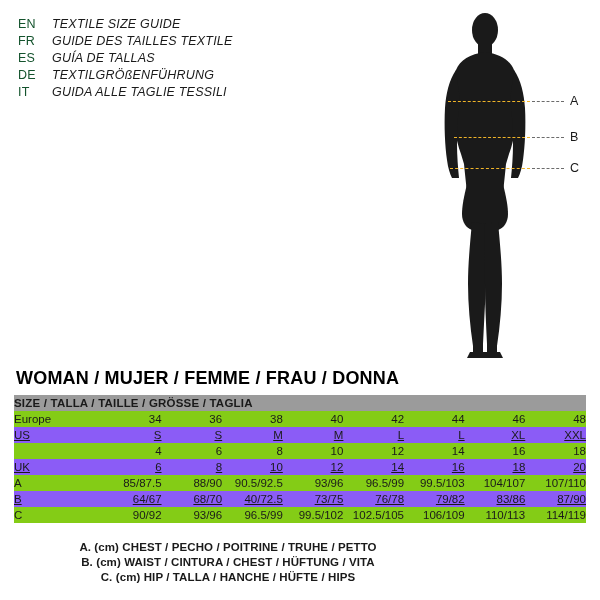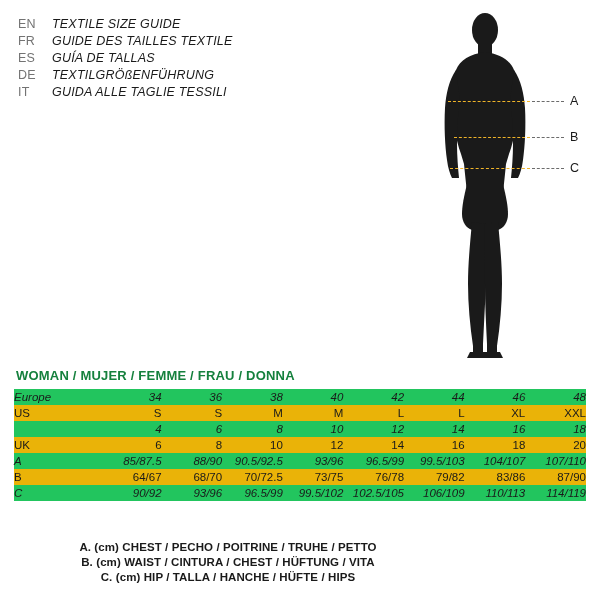--- a/index.html
+++ b/index.html
@@ -33,21 +33,21 @@
     align-items: baseline;
     height: 17px;
     line-height: 17px;
     font-size: 12.5px;
     letter-spacing: 0.2px;
   }
   .lang-code {
     width: 34px;
     flex: 0 0 34px;
     font-size: 12.5px;
-    color: #737373;
+    color: #14532d;
   }
   .lang-text {
     font-size: 12.5px;
     color: #1a1a1a;
     white-space: nowrap;
     font-style: italic;
   }
 
   
   .figure-wrap {
@@ -74,23 +74,23 @@
   }
 
   
   .table-area {
     position: absolute;
     left: 14px;
     top: 368px;
     width: 572px;
   }
   .woman-title {
-    font-size: 13px;
+    font-size: 18px;
     font-weight: bold;
-    color: #15803d;
+    color: #000000;
     margin: 0 0 6px 2px;
     letter-spacing: 0.2px;
   }
   table.size-table {
     border-collapse: collapse;
     width: 572px;
     font-size: 11.5px;
   }
   table.size-table td {
     height: 16px;
@@ -102,22 +102,22 @@
   .row-head td {
     background: #9b9b9b;
     color: #ffffff;
     font-weight: bold;
     font-size: 11.5px;
     padding-left: 6px;
     height: 17px;
     line-height: 17px;
     letter-spacing: 0.2px;
   }
-  .row-shade td { background: #22c55e; font-style: italic; }
-  .row-plain td { background: #eab308; }
+  .row-shade td { background: #84cc16; }
+  .row-plain td { background: #8b5cf6; text-decoration: underline; }
   td.label-cell {
     padding-left: 6px;
     text-align: left;
     width: 86px;
   }
   td.val-cell {
     text-align: right;
     width: 60px;
   }
 
@@ -225,20 +225,23 @@
 
     <div class="measure-line" style="left:30px; top:160px; width:80px;"></div>
     <div class="measure-line solid-tail" style="left:112px; top:160px; width:32px;"></div>
     <div class="measure-label" style="left:150px; top:153px;">C</div>
   </div>
 
   <div class="table-area">
     <div class="woman-title">WOMAN / MUJER / FEMME / FRAU / DONNA</div>
     <table class="size-table">
       <tbody>
+        <tr class="row-head">
+          <td colspan="9">SIZE / TALLA / TAILLE / GRÖSSE / TAGLIA</td>
+        </tr>
 
         <tr class="row-shade">
           <td class="label-cell">Europe</td>
           <td class="val-cell">34</td>
           <td class="val-cell">36</td>
           <td class="val-cell">38</td>
           <td class="val-cell">40</td>
           <td class="val-cell">42</td>
           <td class="val-cell">44</td>
           <td class="val-cell">46</td>
@@ -290,21 +293,21 @@
           <td class="val-cell">96.5/99</td>
           <td class="val-cell">99.5/103</td>
           <td class="val-cell">104/107</td>
           <td class="val-cell">107/110</td>
         </tr>
 
         <tr class="row-plain">
           <td class="label-cell">B</td>
           <td class="val-cell">64/67</td>
           <td class="val-cell">68/70</td>
-          <td class="val-cell">70/72.5</td>
+          <td class="val-cell">40/72.5</td>
           <td class="val-cell">73/75</td>
           <td class="val-cell">76/78</td>
           <td class="val-cell">79/82</td>
           <td class="val-cell">83/86</td>
           <td class="val-cell">87/90</td>
         </tr>
 
         <tr class="row-shade">
           <td class="label-cell">C</td>
           <td class="val-cell">90/92</td>

